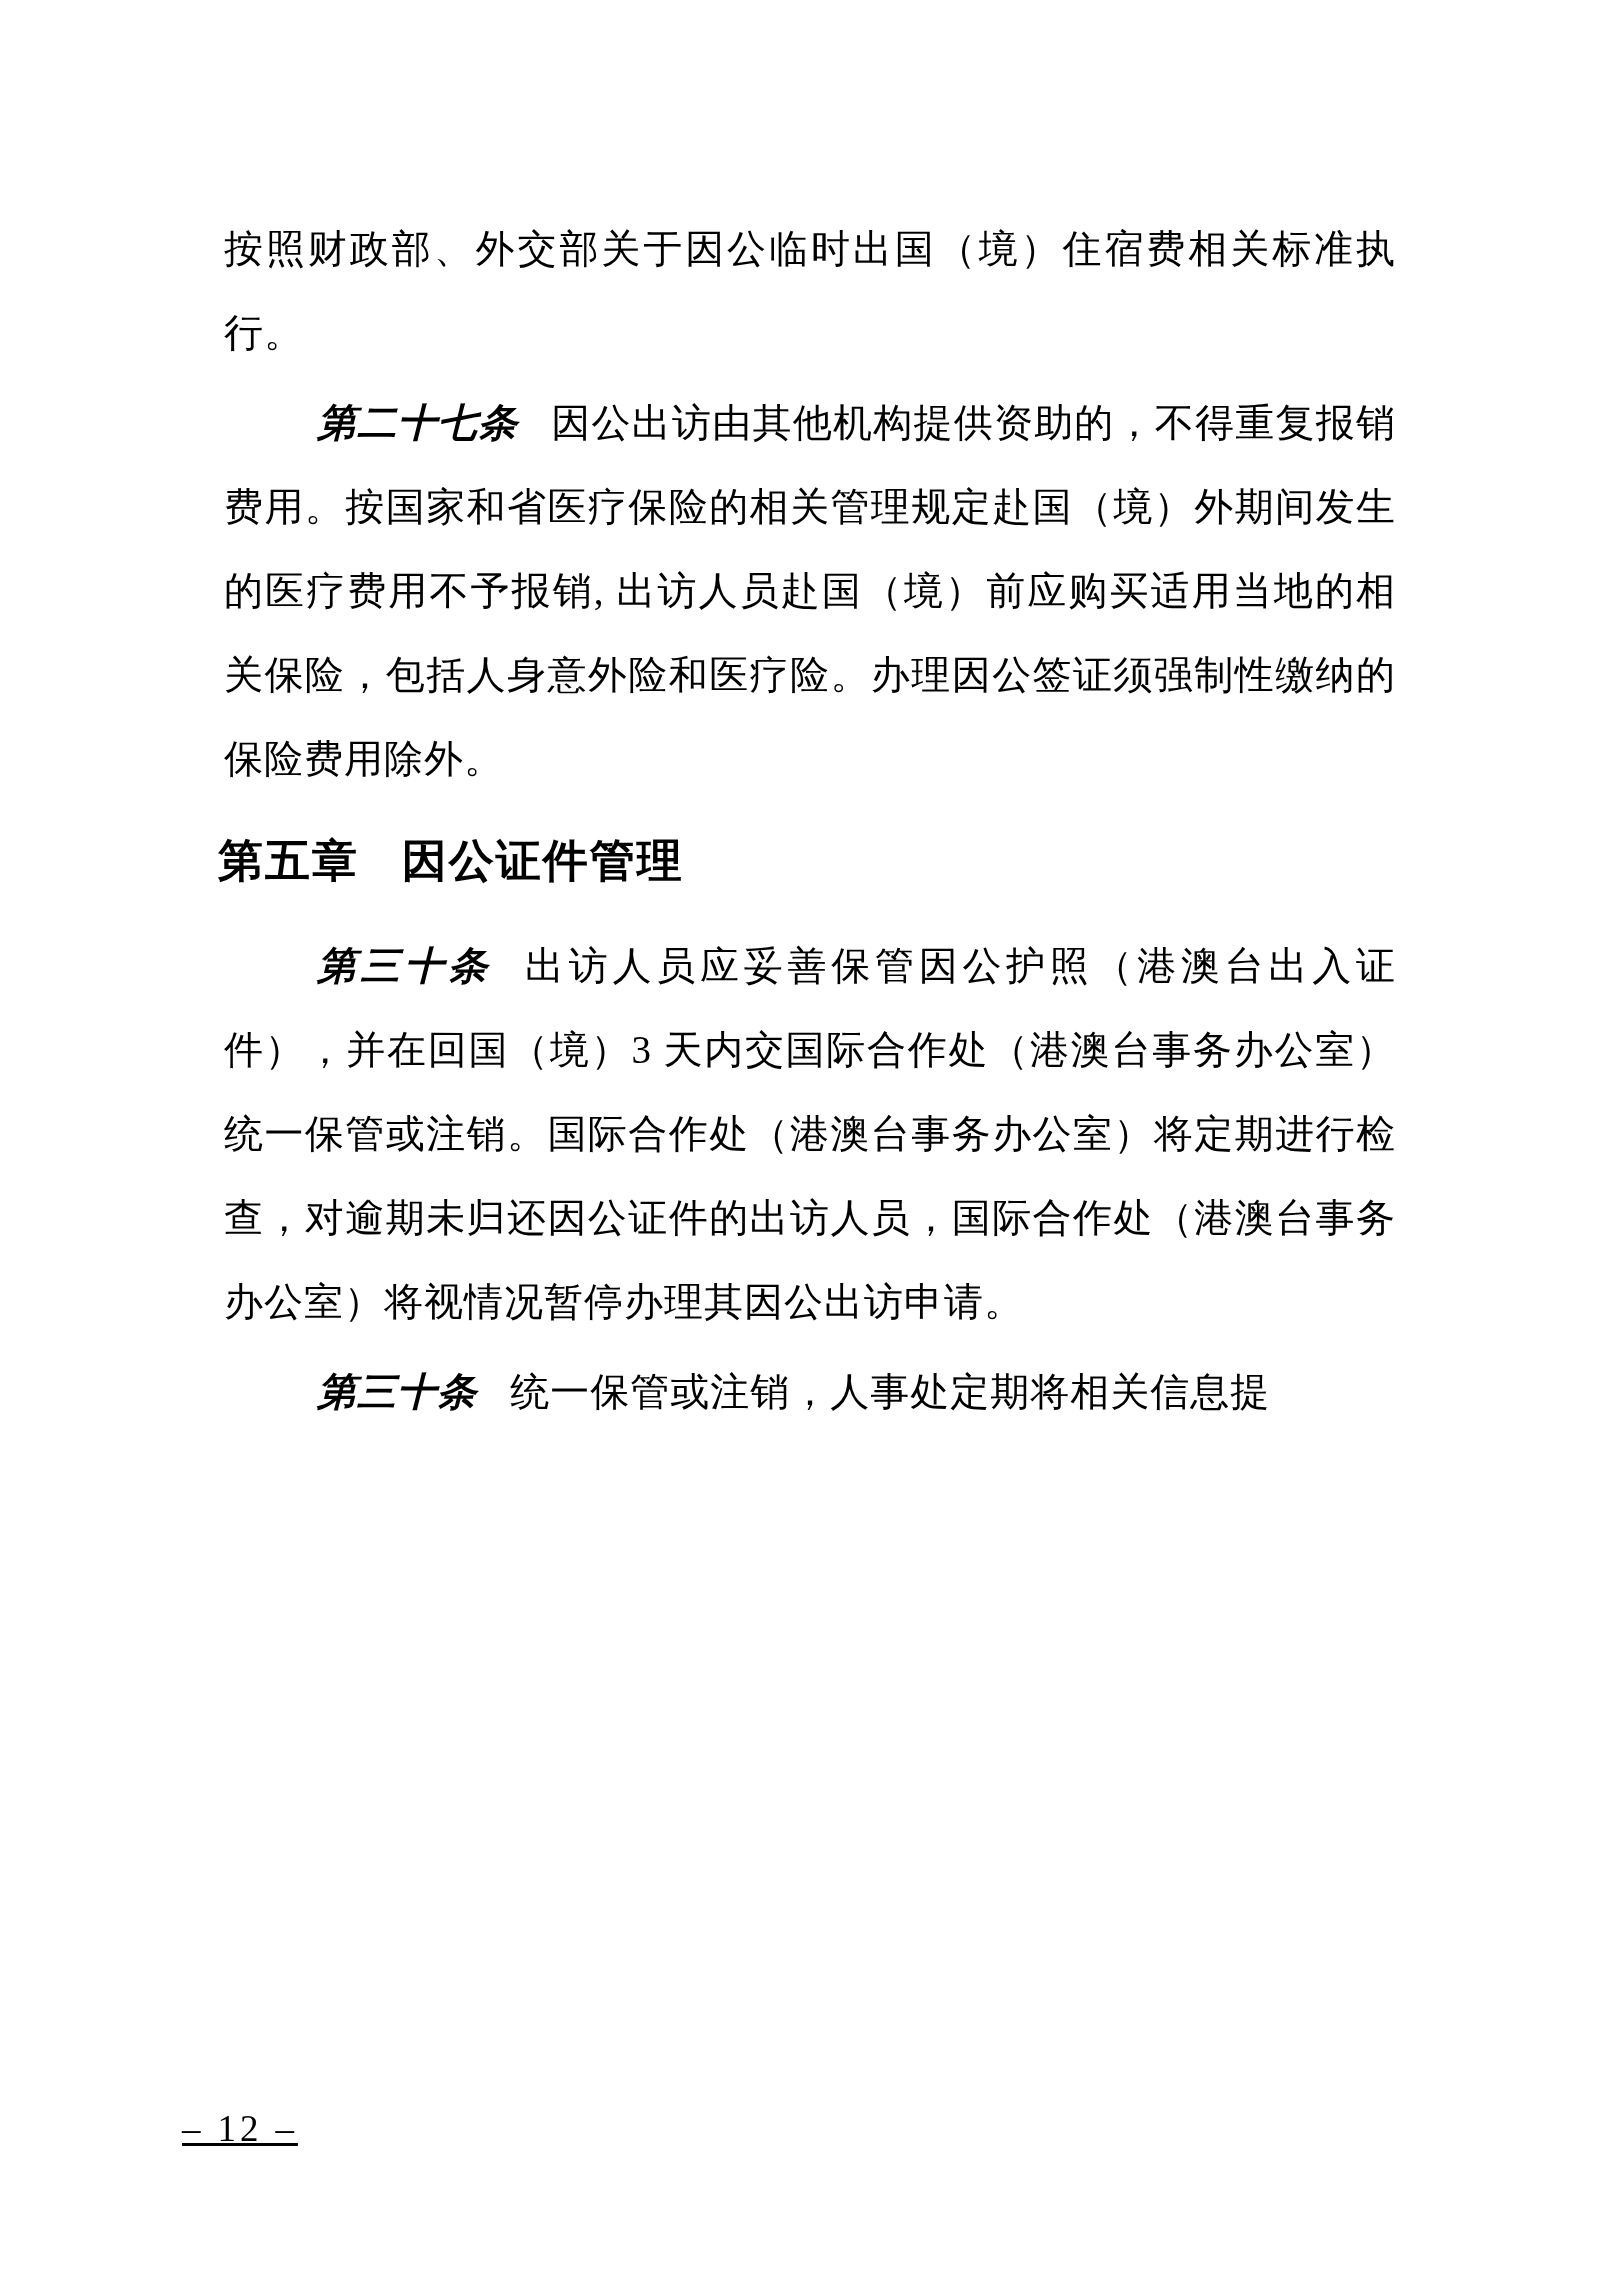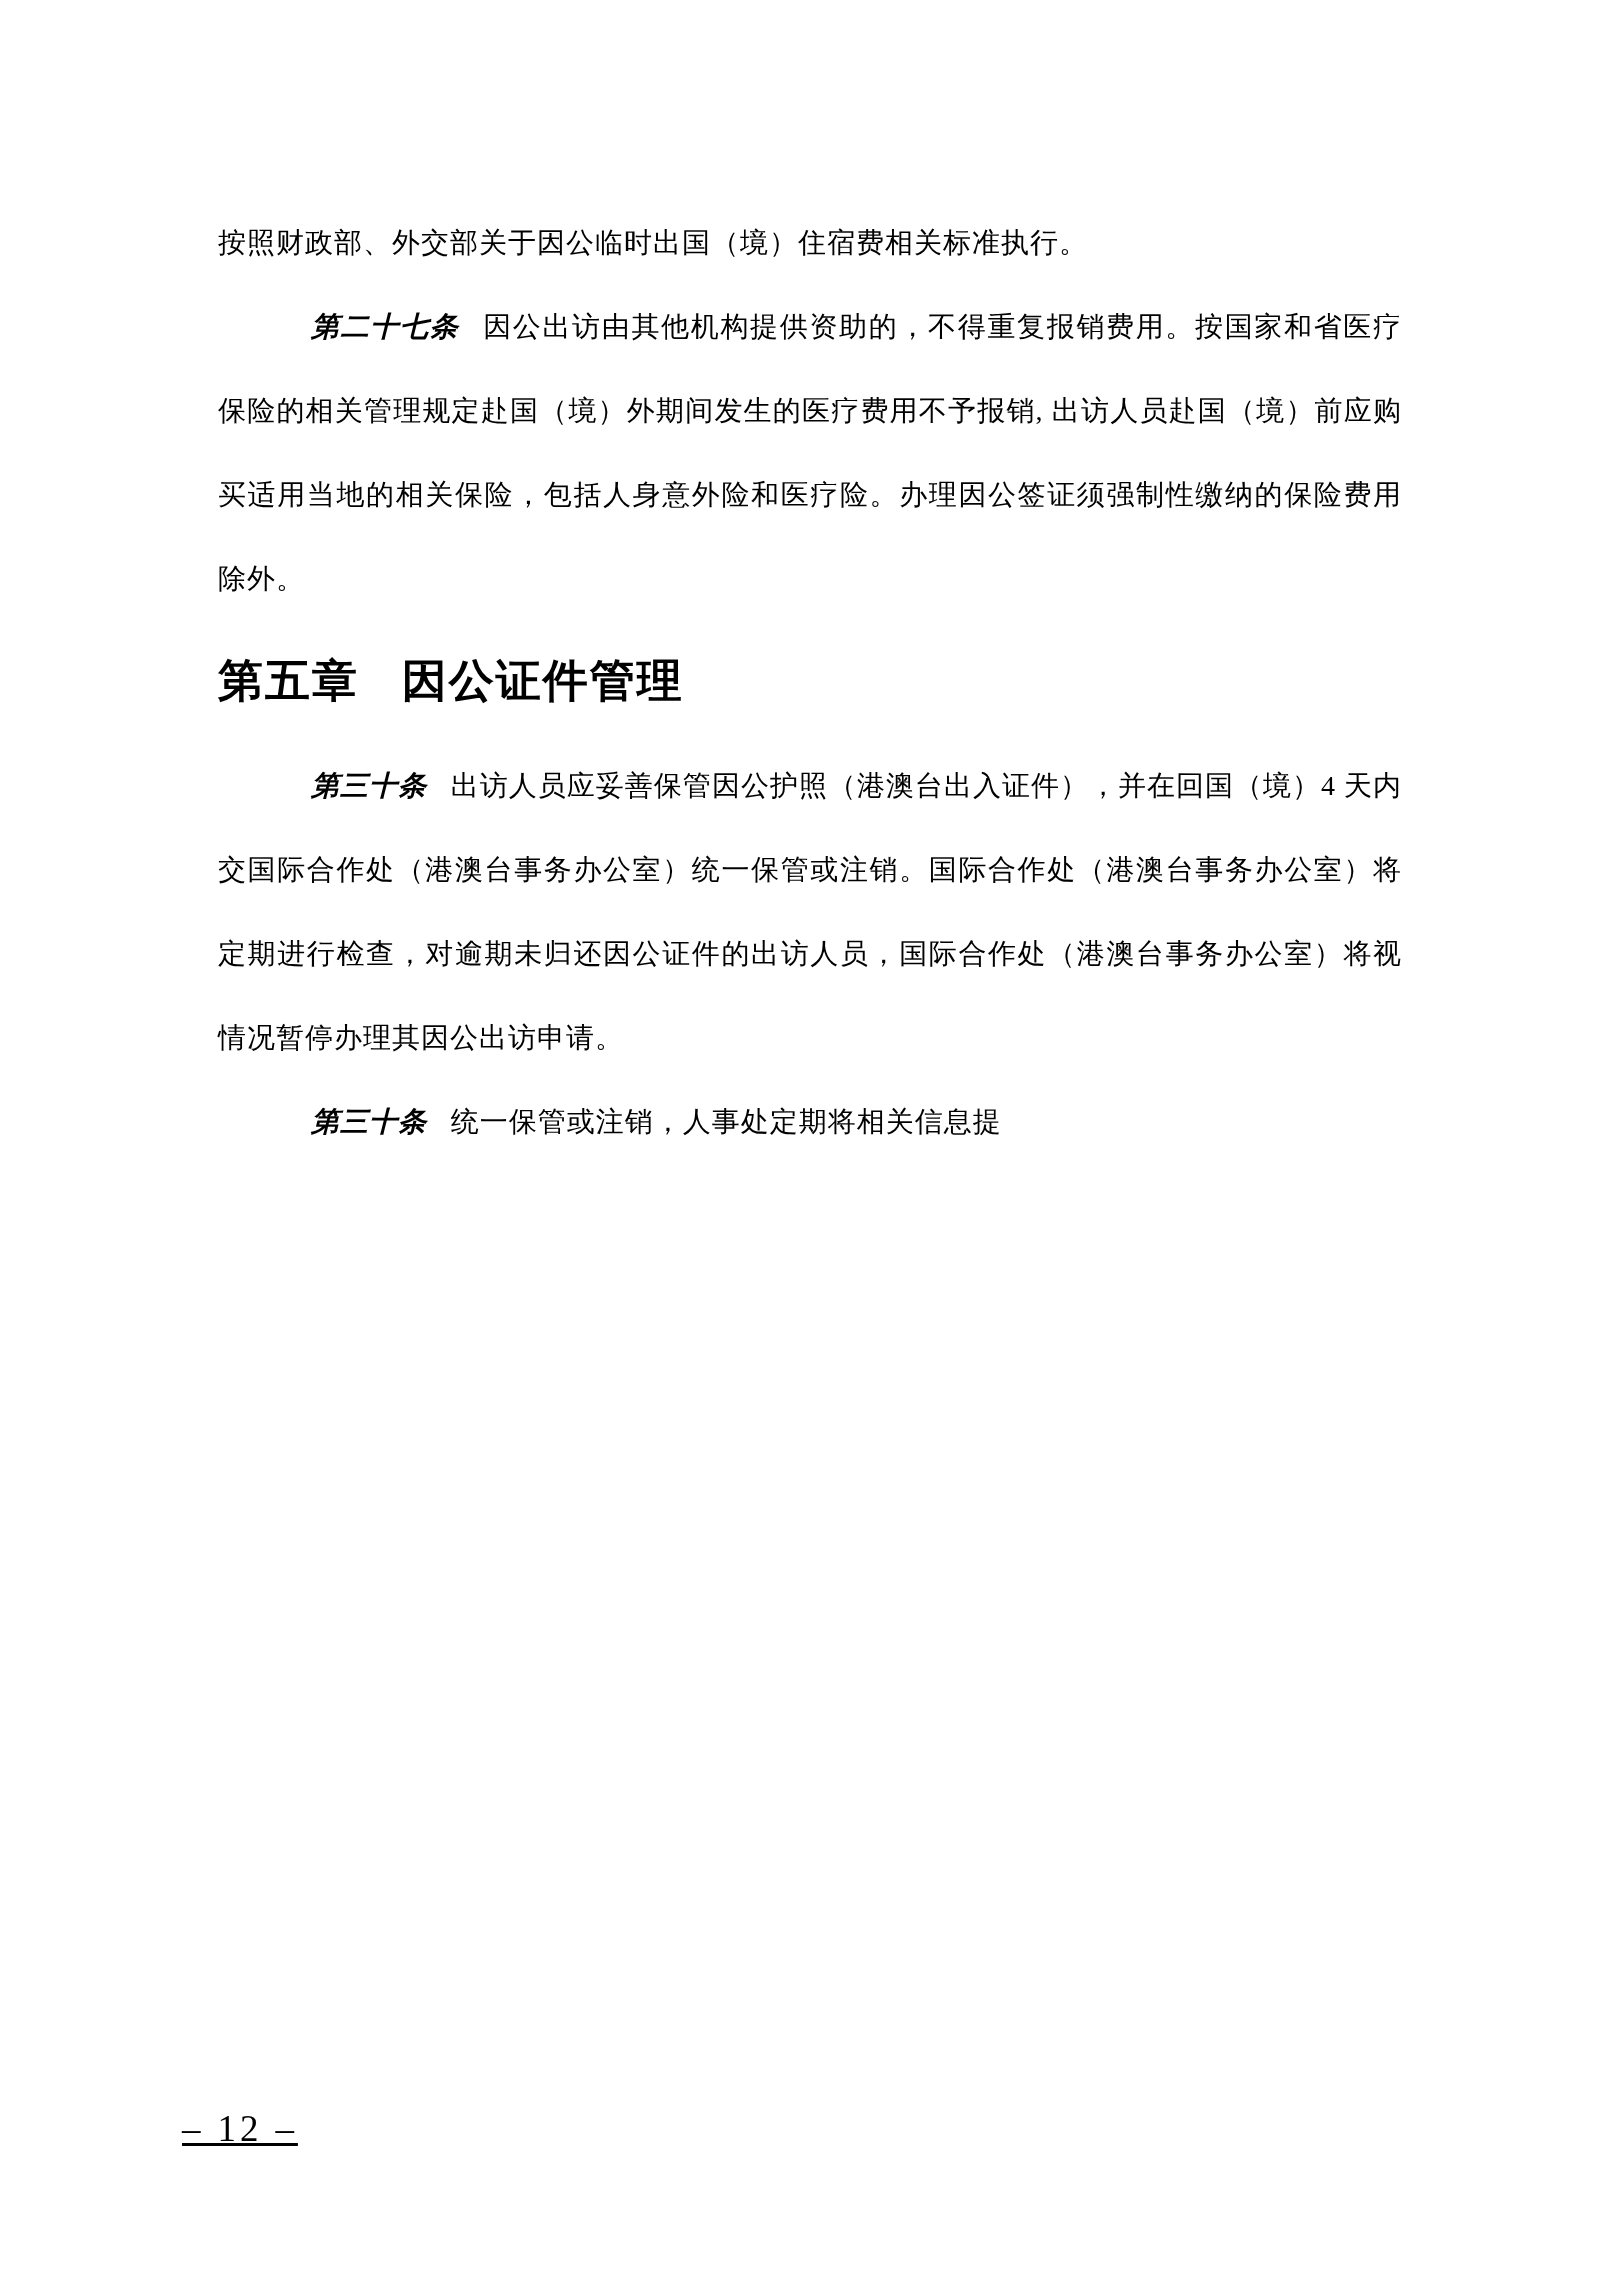--- a/index.html
+++ b/index.html
@@ -17,22 +17,22 @@
     font-family: "Liberation Serif", "DejaVu Serif", serif;
     overflow: hidden;
   }
   .body-text {
     position: absolute;
     left: 218px;
     top: 201px;
     width: 1184px;
   }
   .para {
-    margin: 0;
-    font-size: 28px;
+    margin: 6px;
+    font-size: 39px;
     line-height: 84px;
     text-align: justify;
     text-justify: inter-character;
     letter-spacing: 1px;
     word-break: break-all;
   }
   .para.indent {
     text-indent: 93px;
   }
   .article-label {
@@ -70,21 +70,21 @@
 <div class="page">
   <main class="body-text">
 
     <p class="para">按照财政部、外交部关于因公临时出国（境）住宿费相关标准执行。</p>
 
     <p class="para indent"><strong class="article-label">第二十七条</strong><span>因公出访由其他机构提供资助的，不得重复报销费用。按国家和省医疗保险的相关管理规定赴国（境）外期间发生的医疗费用不予报销, 出访人员赴国（境）前应购买适用当地的相关保险，包括人身意外险和医疗险。办理因公签证须强制性缴纳的保险费用除外。</span></p>
 
     <h2 class="chapter-heading"><span class="chapter-number">第五章</span><span class="chapter-title">因公证件管理</span></h2>
 
 
-    <p class="para indent"><strong class="article-label">第三十条</strong><span>出访人员应妥善保管因公护照（港澳台出入证件），并在回国（境）4 天内交国际合作处（港澳台事务办公室）统一保管或注销。国际合作处（港澳台事务办公室）将定期进行检查，对逾期未归还因公证件的出访人员，国际合作处（港澳台事务办公室）将视情况暂停办理其因公出访申请。</span></p>
+    <p class="para indent"><strong class="article-label">第三十条</strong><span>出访人员应妥善保管因公护照（港澳台出入证件），并在回国（境）3 天内交国际合作处（港澳台事务办公室）统一保管或注销。国际合作处（港澳台事务办公室）将定期进行检查，对逾期未归还因公证件的出访人员，国际合作处（港澳台事务办公室）将视情况暂停办理其因公出访申请。</span></p>
 
     <p class="para indent"><strong class="article-label">第三十条</strong><span>统一保管或注销，人事处定期将相关信息提</span></p>
 
   </main>
 
   <footer class="page-footer">
     <span class="page-number">– 12 –</span>
   </footer>
 </div>
 

